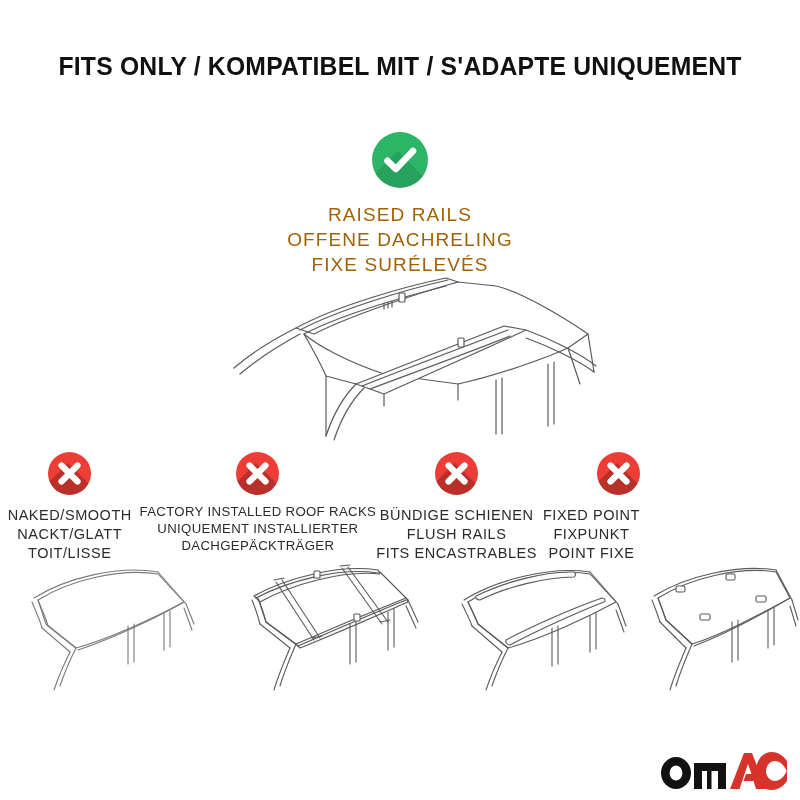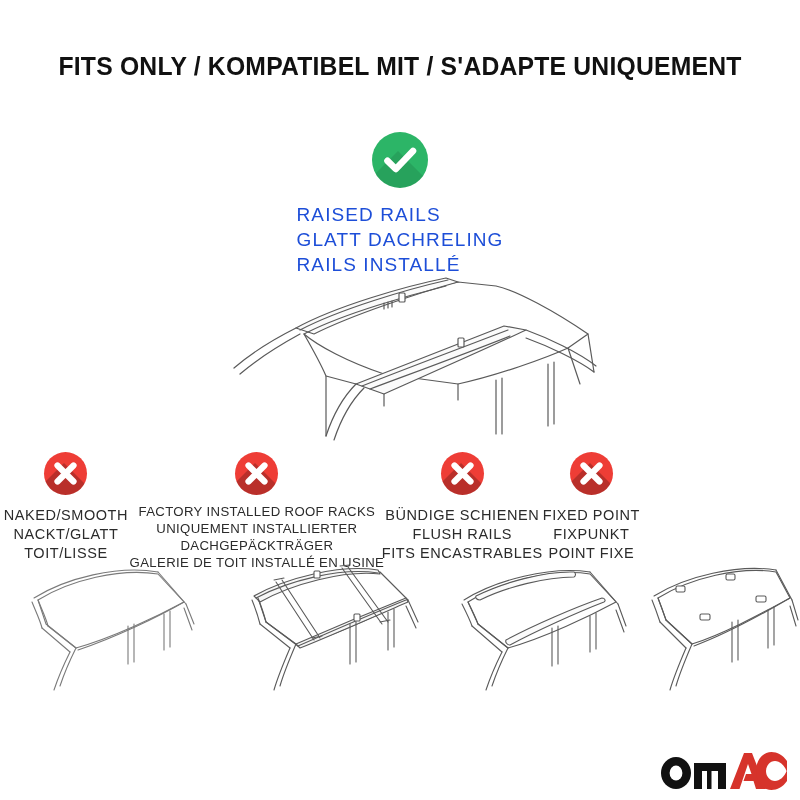--- a/index.html
+++ b/index.html
@@ -82,24 +82,25 @@
   }
   .icon-badge svg {
     position: absolute;
     left: 0; top: 0;
     width: 100%;
     height: 100%;
   }
 
   .hero-labels {
     margin-top: 14px;
+    text-align: center;
     line-height: 1.32;
     font-size: 19px;
     letter-spacing: 1.1px;
-    color: #1d4ed8;
+    color: #a16207;
     font-weight: 400;
   }
   .hero-labels div { white-space: nowrap; }
 
   
   .hero-art {
     position: absolute;
     left: 196px;
     top: 276px;
     width: 420px;
@@ -117,21 +118,21 @@
     align-items: flex-start;
   }
   .col {
     display: flex;
     flex-direction: column;
     align-items: center;
   }
   .col-0 { width: 210px; }
   .col-1 { width: 250px; }
   .col-2 { width: 185px; }
-  .col-3 { width: 155px; }
+  .col-3 { width: 155px; align-items: flex-end; }
 
   .col .icon-badge {
     width: 43px;
     height: 43px;
   }
   .col-labels {
     margin-top: 11px;
     text-align: center;
     line-height: 1.3;
     font-size: 14.5px;
@@ -180,22 +181,22 @@
 
   <div class="icon-badge ok">
     <span class="shadow"></span>
     <svg viewBox="0 0 56 56" aria-hidden="true">
       <path d="M15.5 28.8 L23.8 37.0 L41.0 19.0" fill="none" stroke="#ffffff" stroke-width="6.6" stroke-linecap="round" stroke-linejoin="round"></path>
     </svg>
   </div>
 
   <div class="hero-labels">
     <div>RAISED RAILS</div>
-    <div>GLATT DACHRELING</div>
-    <div>RAILS INSTALLÉ</div>
+    <div>OFFENE DACHRELING</div>
+    <div>FIXE SURÉLEVÉS</div>
   </div>
 </div>
 
 <div class="hero-art">
   <svg viewBox="0 0 420 190" aria-hidden="true">
     <g fill="none" stroke="#5a5a5a" stroke-width="1.2" stroke-linejoin="round" stroke-linecap="round">
 
       <path d="M108 58 C150 36 220 14 262 6 L300 10 C320 14 360 36 392 58 L372 72
                C350 82 300 100 262 108 L188 98 C152 86 122 70 108 58 Z" fill="#ffffff"></path>
 
@@ -255,21 +256,20 @@
     <div class="icon-badge no">
       <span class="shadow"></span>
       <svg viewBox="0 0 43 43" aria-hidden="true">
         <path d="M13.5 13.5 L29.5 29.5 M29.5 13.5 L13.5 29.5" fill="none" stroke="#ffffff" stroke-width="6.2" stroke-linecap="round"></path>
       </svg>
     </div>
     <div class="col-labels">
       <div>FACTORY INSTALLED ROOF RACKS</div>
       <div>UNIQUEMENT INSTALLIERTER</div>
       <div>DACHGEPÄCKTRÄGER</div>
-      <div>GALERIE DE TOIT INSTALLÉ EN USINE</div>
     </div>
   </div>
 
   <div class="col col-2">
     <div class="icon-badge no">
       <span class="shadow"></span>
       <svg viewBox="0 0 43 43" aria-hidden="true">
         <path d="M13.5 13.5 L29.5 29.5 M29.5 13.5 L13.5 29.5" fill="none" stroke="#ffffff" stroke-width="6.2" stroke-linecap="round"></path>
       </svg>
     </div>

